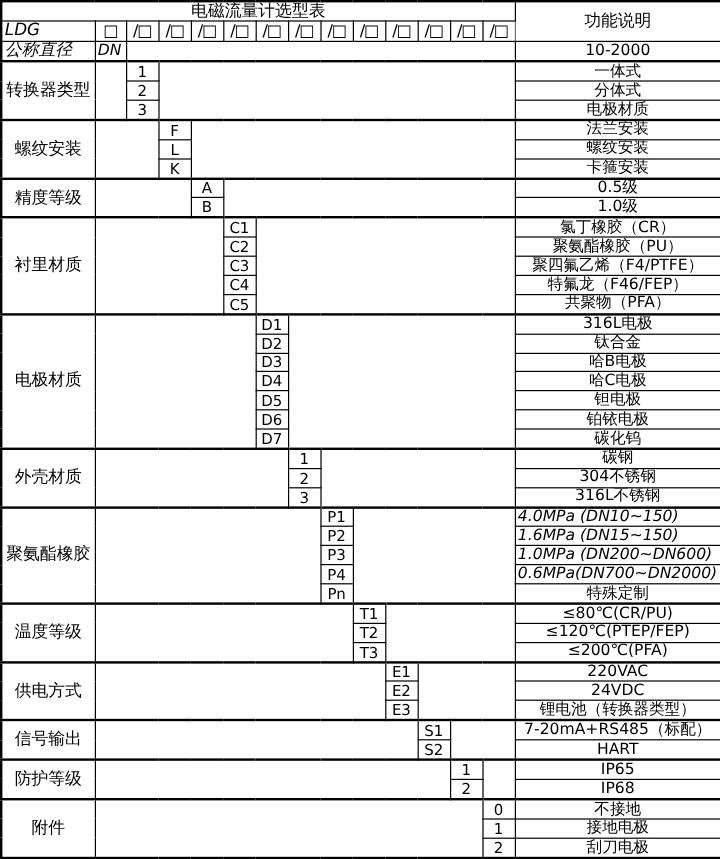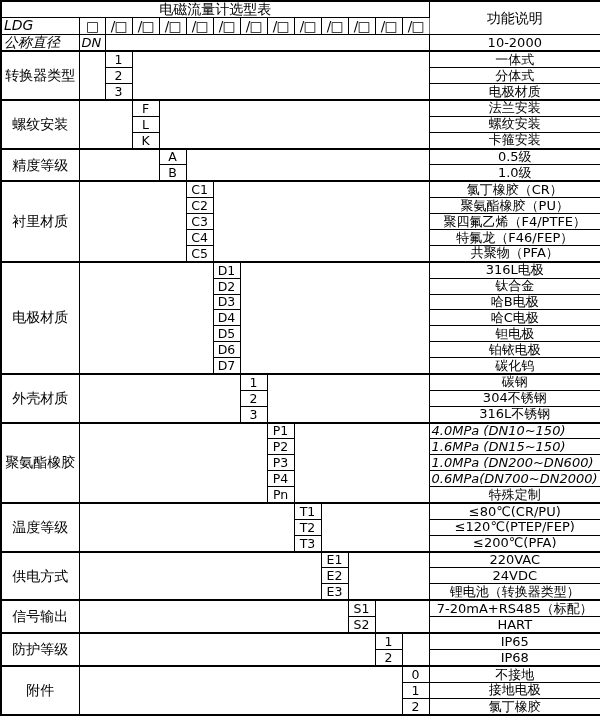--- a/index.html
+++ b/index.html
@@ -268,16 +268,16 @@
         <td colspan="12" rowspan="3"></td>
         <td class="codebox">0</td>
         <td class="fncol">不接地</td>
       </tr>
       <tr>
         <td class="codebox">1</td>
         <td class="fncol">接地电极</td>
       </tr>
       <tr>
         <td class="codebox">2</td>
-        <td class="fncol">氯丁橡胶</td>
+        <td class="fncol">刮刀电极</td>
       </tr>
     </tbody>
 </table>
 
 </body></html>

